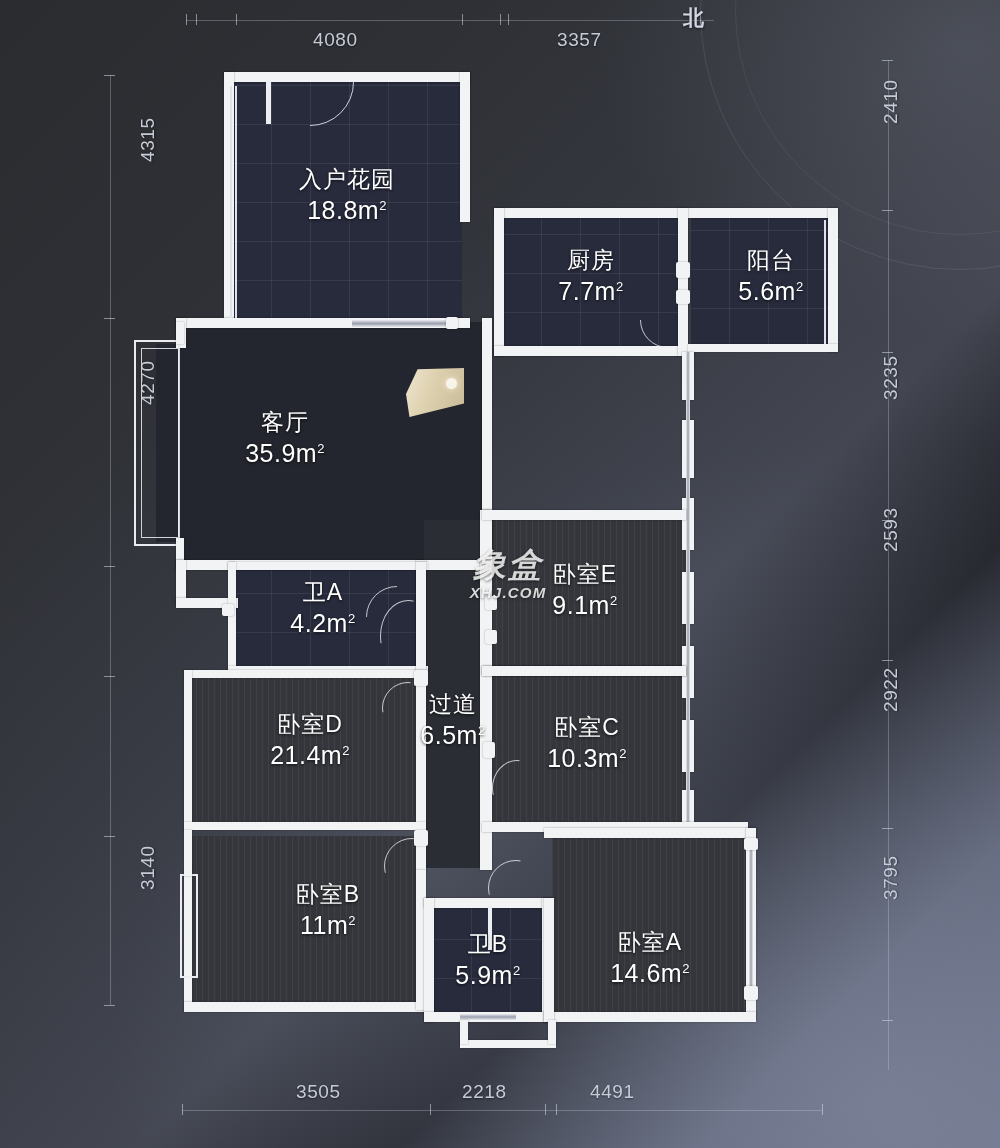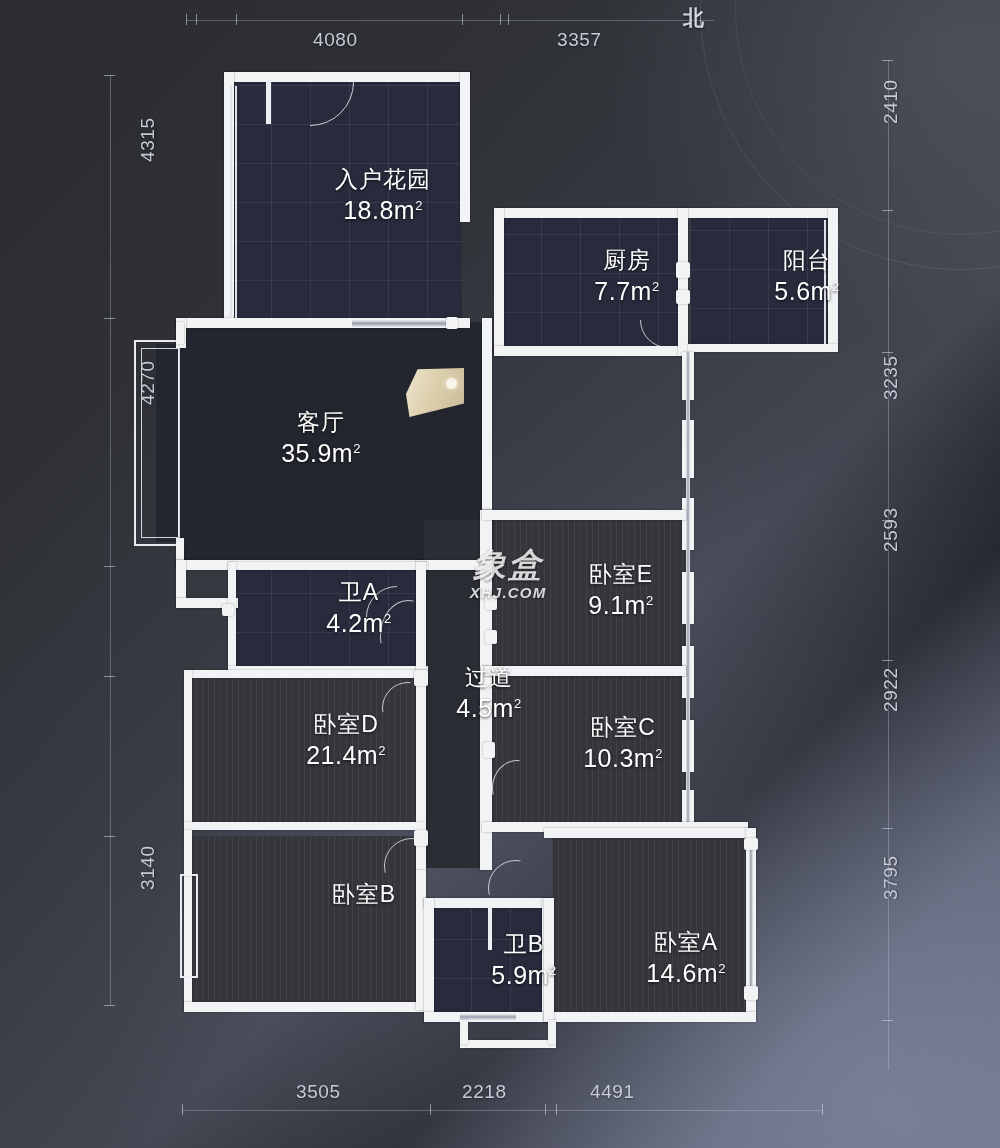--- a/index.html
+++ b/index.html
@@ -131,21 +131,20 @@
 
   
   .rlabel {
     position: absolute;
     color: #ffffff;
     text-align: center;
     line-height: 1.28;
     white-space: nowrap;
     text-shadow: 0 1px 3px rgba(0,0,0,0.75);
     pointer-events: none;
-    margin-left: 36px;
   }
   .rlabel .nm { display: block; font-size: 23px; letter-spacing: 1px; }
   .rlabel .ar { display: block; font-size: 25px; letter-spacing: 0.5px; }
   .rlabel .ar sup { font-size: 13px; vertical-align: super; }
 
   
   .cone {
     position: absolute;
     width: 58px; height: 52px;
     background: linear-gradient(110deg, #efe6cf 0%, #ddd0ae 45%, #c9bb99 100%);
@@ -383,32 +382,33 @@
     <div class="rlabel" style="left:500px; top:560px; width:170px;">
       <span class="nm">卧室E</span>
       <span class="ar"><span>9.1m</span><sup>2</sup></span>
     </div>
 
     <div class="rlabel" style="left:225px; top:710px; width:170px;">
       <span class="nm">卧室D</span>
       <span class="ar"><span>21.4m</span><sup>2</sup></span>
     </div>
 
-    <div class="rlabel" style="left:395px; top:663px; width:116px;text-align:center;">
+    <div class="rlabel" style="left:395px; top:690px; width:116px;text-align:center;">
       <span class="nm">过道</span>
-      <span class="ar"><span>4.5m</span><sup>2</sup></span>
+      <span class="ar"><span>6.5m</span><sup>2</sup></span>
     </div>
 
     <div class="rlabel" style="left:502px; top:713px; width:170px;">
       <span class="nm">卧室C</span>
       <span class="ar"><span>10.3m</span><sup>2</sup></span>
     </div>
 
     <div class="rlabel" style="left:243px; top:880px; width:170px;">
       <span class="nm">卧室B</span>
+      <span class="ar"><span>11m</span><sup>2</sup></span>
     </div>
 
     <div class="rlabel" style="left:428px; top:930px; width:120px;">
       <span class="nm">卫B</span>
       <span class="ar"><span>5.9m</span><sup>2</sup></span>
     </div>
 
     <div class="rlabel" style="left:565px; top:928px; width:170px;">
       <span class="nm">卧室A</span>
       <span class="ar"><span>14.6m</span><sup>2</sup></span>

